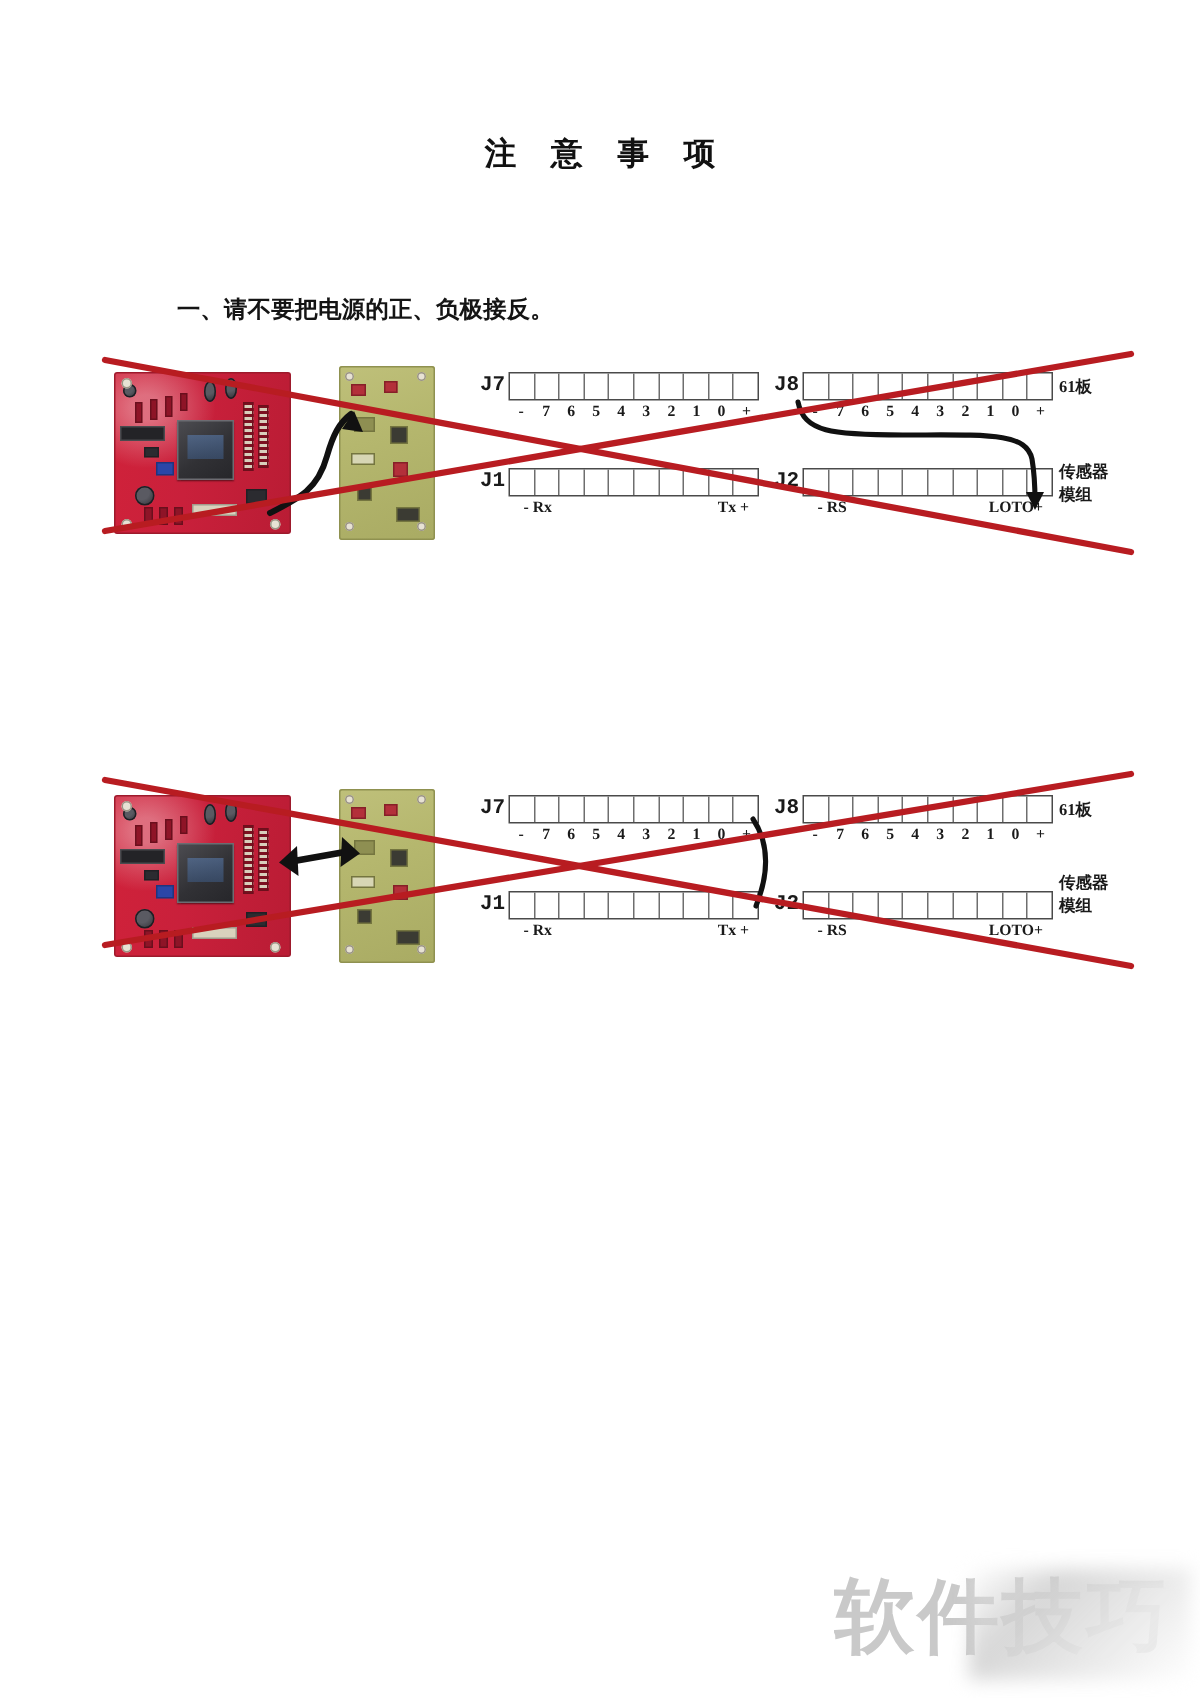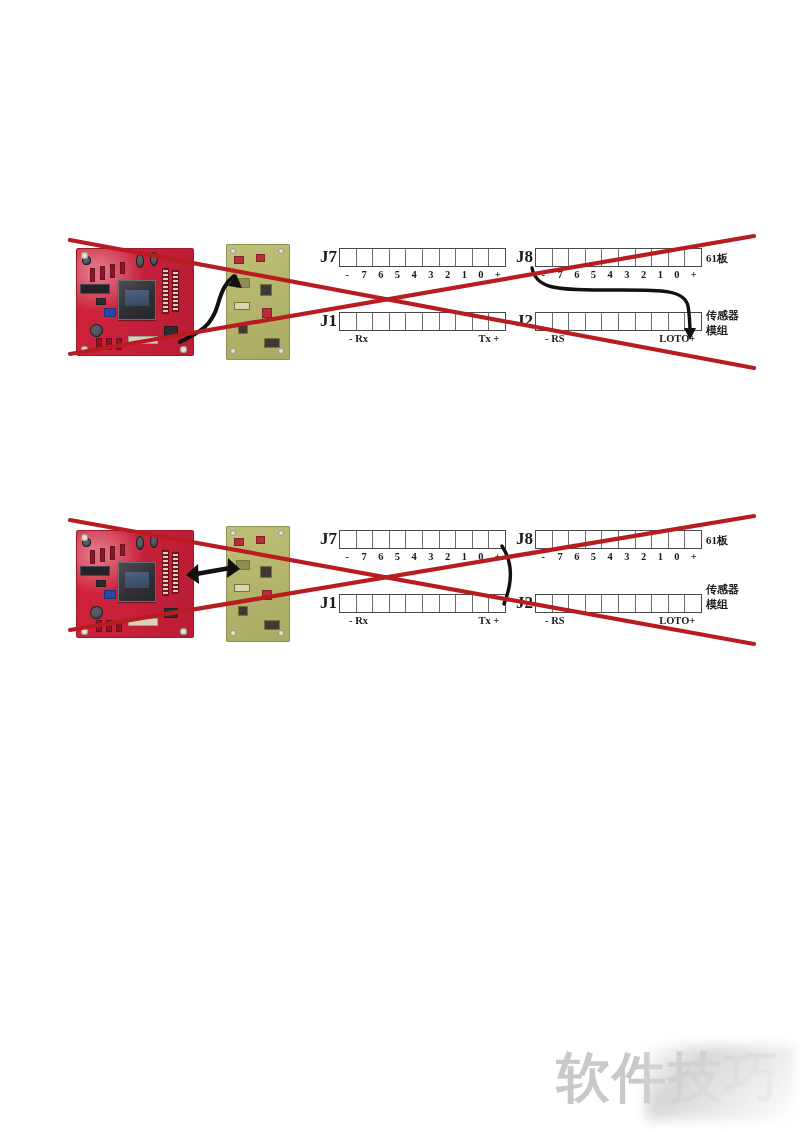--- a/index.html
+++ b/index.html
@@ -175,23 +175,23 @@
   .conn-row.bot  { top: 68px; }
 
   .conn-block {
     position: absolute;
     top: 0;
     height: 20px;
   }
   .conn-label {
     position: absolute;
     top: 3px;
-    font-size: 17px;
+    font-size: 14px;
     font-weight: bold;
-    font-family: Liberation Serif, serif;
+    font-family: Liberation Mono, monospace;
     color: #1a1a1a;
     line-height: 12px;
   }
   .conn-strip {
     position: absolute;
     top: 0;
     height: 19px;
     display: flex;
     border: 1px solid #4a4a4a;
     background: #fff;
@@ -271,21 +271,23 @@
     height: 74px;
     background: linear-gradient(135deg, rgba(255,255,255,.25) 0%, rgba(208,208,208,.85) 30%, rgba(236,236,236,.92) 70%, rgba(255,255,255,.6) 100%);
     filter: blur(6px);
   }
 </style>
 </head>
 <body>
 
 <div class="page">
 
-
+  <div class="doc-title">注 意 事 项</div>
+
+  <div class="item-text" id="item-1">一、请不要把电源的正、负极接反。</div>
 
   <div class="figure" id="figure-1">
     <div class="figure-inner">
 
       <div class="pcb pcb-red">
         <div class="dip"></div>
         <div class="chip"></div>
         <div class="hdr-v" style="left:86px; top:20px; height:46px;"></div>
         <div class="hdr-v" style="left:96px; top:22px; height:42px;"></div>
         <div class="cap" style="left:14px; top:76px; width:13px; height:13px;"></div>

